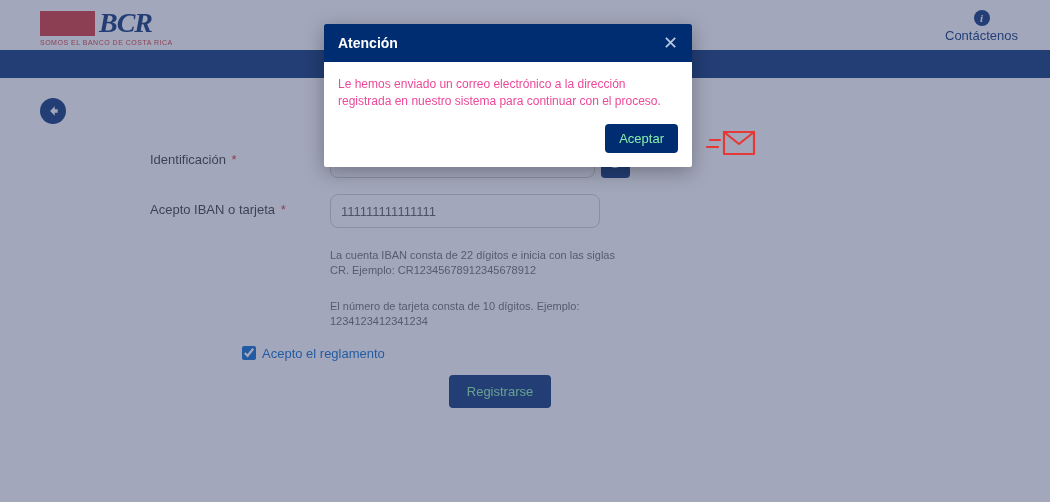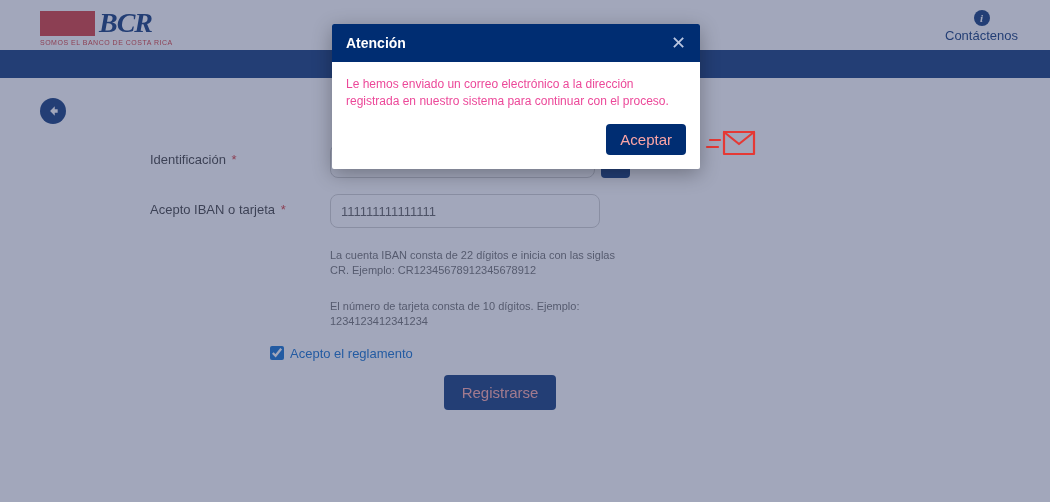--- a/index.html
+++ b/index.html
@@ -173,46 +173,46 @@
     .row-with-btn { display: flex; }
     .hint {
       font-size: 11px;
       color: #666;
       margin-top: 20px;
       line-height: 1.4;
     }
     .acc-row {
       display: flex;
       align-items: center;
-      margin: 10px 0 14px 120px;
+      margin: 10px 0 14px 92px;
     }
     .acc-row input[type="checkbox"] {
       accent-color: #0066cc;
       width: 14px; height: 14px;
       margin-right: 6px;
     }
     .acc-row a {
       color: #0066cc;
       font-size: 13px;
       text-decoration: none;
     }
     .submit-row { text-align: center; margin-top: 4px; margin-left: -50px; }
     .btn-primary {
       background: #002d72;
-      color: #fca5a5;
+      color: #86efac;
       border: none;
       border-radius: 4px;
       padding: 9px 18px;
-      font-size: 15px;
+      font-size: 13px;
       cursor: pointer;
     }
     
     .modal {
       position: absolute;
-      left: 332px;
+      left: 324px;
       top: 24px;
       width: 368px;
       background: #fff;
       border-radius: 2px;
       box-shadow: 0 5px 20px rgba(0,0,0,0.3);
       z-index: 20;
       overflow: hidden;
     }
     .modal-header {
       background: #002d72;

